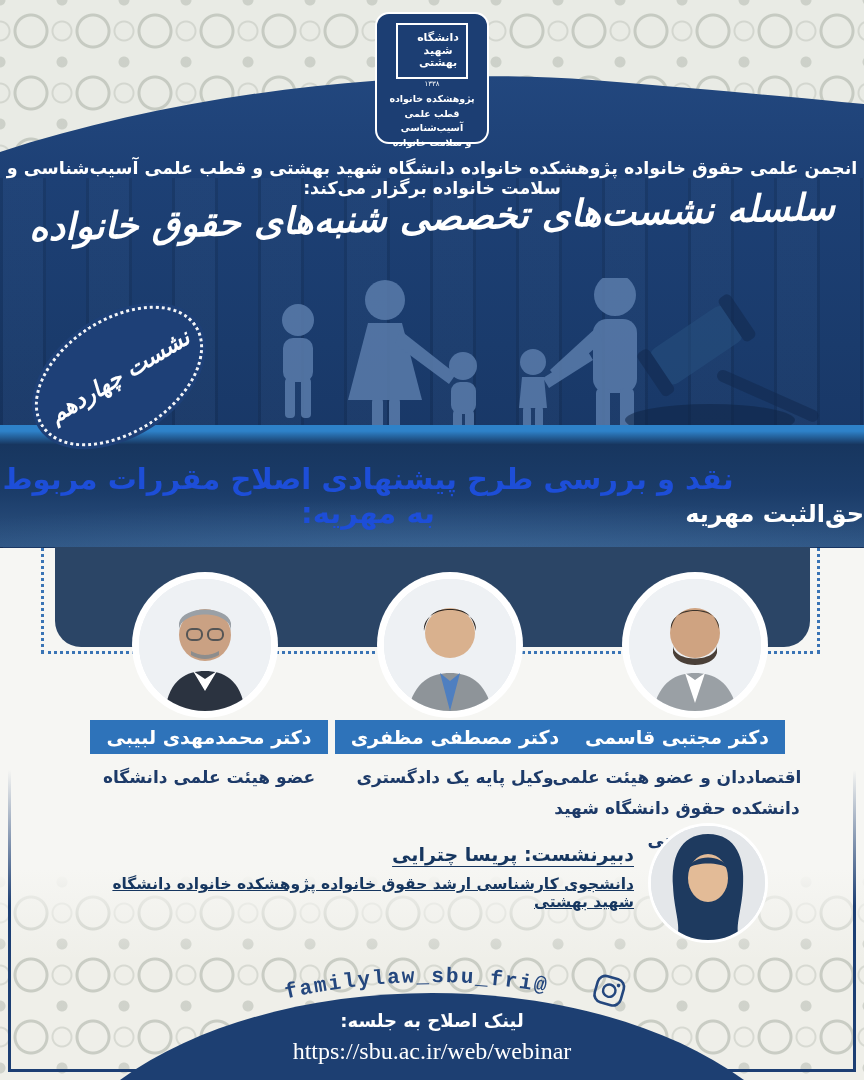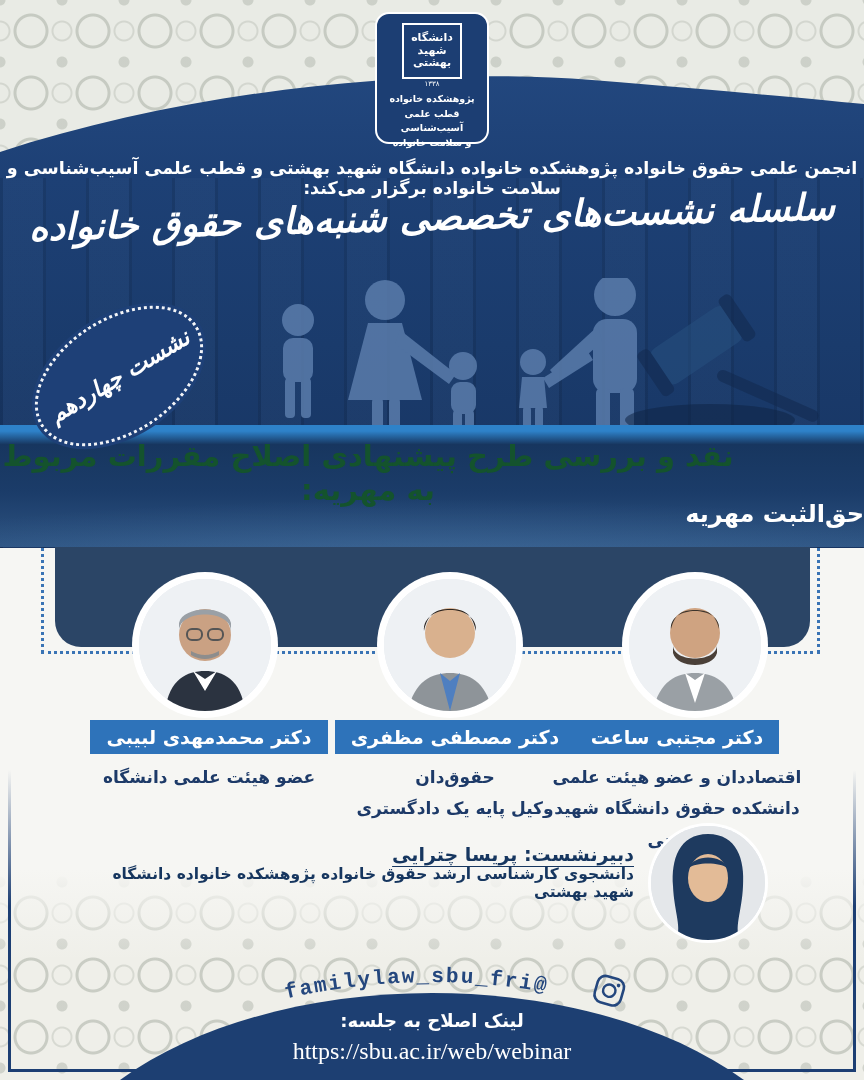--- a/index.html
+++ b/index.html
@@ -35,21 +35,21 @@
       linear-gradient(180deg,#1d4075 0%,#1a3b6c 45%,#173461 100%);}
   .organizer{left:0;top:158px;width:864px;text-align:center;color:#fff;
     font-size:17.5px;font-weight:700;letter-spacing:0;}
   .series{left:0;top:196px;width:864px;text-align:center;color:#fff;
     font-size:37px;font-weight:700;font-style:italic;transform:rotate(-1.5deg);}
 
   
   .badge{left:375px;top:12px;width:114px;height:132px;background:#1c3e73;border:2px solid #fff;
     border-radius:14px;box-sizing:border-box;text-align:center;z-index:5;}
   .badge-square{margin:9px auto 2px auto;width:56px;height:52px;border:2px solid #fff;
-    display:flex;flex-direction:column;align-items:center;justify-content:center;}
+    display:flex;flex-direction:column;align-items:center;justify-content:center;padding-left:12px;}
   .badge-square div{color:#fff;font-size:11px;font-weight:700;line-height:1.15;}
   .badge-year{color:#fff;font-size:7px;line-height:1;}
   .badge-lines{margin-top:4px;}
   .badge-lines div{color:#fff;font-size:9.5px;font-weight:700;line-height:1.55;}
 
   
   .family{left:250px;top:278px;opacity:.85;}
   .gavel{left:600px;top:290px;opacity:.55;}
 
   
@@ -58,21 +58,21 @@
     display:flex;align-items:center;justify-content:center;z-index:6;
     box-shadow:0 0 0 3px #1e4077;}
   .seal span{color:#fff;font-size:23px;font-weight:700;font-style:italic;transform:rotate(2deg);}
 
   
   .title-band{left:0;top:425px;width:864px;height:122px;
     background:
       radial-gradient(120% 90% at 50% 115%, rgba(90,140,190,.35) 0%, rgba(90,140,190,0) 60%),
       linear-gradient(180deg,#2e82c9 0%,#2e82c9 5%,#17365f 16%,#1b3c69 55%,#2d5381 100%);
     text-align:center;z-index:4;}
-  .title-l1{left:0;top:439px;width:736px;text-align:center;color:#14532d;font-size:29px;font-weight:700;z-index:5;}
+  .title-l1{left:0;top:462px;width:736px;text-align:center;color:#1d4ed8;font-size:29px;font-weight:700;z-index:5;}
   .title-l2{left:0;top:500px;width:864px;text-align:right;color:#fff;font-size:24px;font-weight:700;z-index:5;}
 
   
   .speakers-band{left:55px;top:547px;width:755px;height:100px;background:#2b4566;
     border-radius:0 0 26px 26px;z-index:2;}
   .dot-v{width:0;border-right:3px dotted #3a74b5;height:122px;top:531px;z-index:3;}
   .dot-v.l{left:41px;} .dot-v.r{left:817px;}
   .dot-h{top:651px;left:41px;width:779px;height:0;border-top:3px dotted #3a74b5;z-index:3;}
 
   
@@ -81,21 +81,21 @@
   .photo-inner{width:132px;height:132px;border-radius:50%;overflow:hidden;background:#e8ecf1;}
   .pill{padding:6px 16px;background:#2e73ba;border-radius:0;color:#fff;
     font-size:19px;font-weight:700;display:inline-block;white-space:nowrap;}
   .pill-row{text-align:center;z-index:4;}
   .roles{text-align:center;color:#1d3a68;font-size:17px;font-weight:700;line-height:1.85;z-index:4;}
 
   
   .mod-text{right:230px;top:843px;width:560px;text-align:right;z-index:4;}
   .mod-title{color:#16365f;font-size:19px;font-weight:700;text-decoration:underline;
     text-underline-offset:5px;}
-  .mod-desc{color:#16365f;font-size:15.5px;font-weight:700;}
+  .mod-desc{margin-top:10px;color:#16365f;font-size:15.5px;font-weight:700;text-decoration:underline;}
   .mod-photo{left:648px;top:823px;width:120px;height:120px;border-radius:50%;background:#fff;
     display:flex;align-items:center;justify-content:center;z-index:4;}
   .mod-photo-inner{width:114px;height:114px;border-radius:50%;overflow:hidden;background:#dfe4ea;}
 
   
   .date-pill{left:252px;top:922px;width:392px;height:46px;background:#1c3e73;border-radius:23px;
     color:#fff;font-size:20px;font-weight:700;line-height:46px;text-align:center;z-index:4;
     border:2px solid #eef1f5;box-sizing:border-box;}
 
   
@@ -236,38 +236,37 @@
         <path d="M56,94 L66,132 L76,94 L66,102 Z" fill="#4f7fc0"></path>
         <circle cx="66" cy="54" r="25" fill="#d9b18e"></circle>
         <path d="M40,52 C38,24 94,24 92,52 C88,34 80,30 66,30 C52,30 44,34 40,52 Z" fill="#2e2620"></path>
       </svg>
     </div>
   </div>
   <div class="abs pill-row" style="left:320px;top:720px;width:270px;">
     <span class="pill">دکتر مصطفی مظفری</span>
   </div>
   <div class="abs roles" style="left:320px;top:762px;width:270px;">
-    <div>حقوق‌دان</div>
     <div>وکیل پایه یک دادگستری</div>
   </div>
 
   <div class="abs photo-ring" style="left:622px;top:572px;">
     <div class="photo-inner">
       <svg width="132" height="132" viewBox="0 0 132 132">
         <rect width="132" height="132" fill="#eef1f4"></rect>
         <path d="M24,132 C30,102 48,94 66,94 C84,94 102,102 108,132 Z" fill="#9aa0a5"></path>
         <path d="M56,94 L66,124 L76,94 L66,101 Z" fill="#fff"></path>
         <circle cx="66" cy="54" r="25" fill="#cfa381"></circle>
         <path d="M44,66 C44,84 88,84 88,66 L88,74 C84,90 48,90 44,74 Z" fill="#4a4038"></path>
         <path d="M42,50 C40,26 92,26 90,50 C86,34 78,31 66,31 C54,31 46,34 42,50 Z" fill="#3c342c"></path>
       </svg>
     </div>
   </div>
   <div class="abs pill-row" style="left:542px;top:720px;width:270px;">
-    <span class="pill">دکتر مجتبی ساعت</span>
+    <span class="pill">دکتر مجتبی قاسمی</span>
   </div>
   <div class="abs roles" style="left:542px;top:762px;width:270px;">
     <div>اقتصاددان و عضو هیئت علمی</div>
     <div>دانشکده حقوق دانشگاه شهید بهشتی</div>
   </div>
 
   <div class="abs mod-text">
     <div class="mod-title">دبیرنشست: پریسا چترایی</div>
     <div class="mod-desc">دانشجوی کارشناسی ارشد حقوق خانواده پژوهشکده خانواده دانشگاه شهید بهشتی</div>
   </div>

